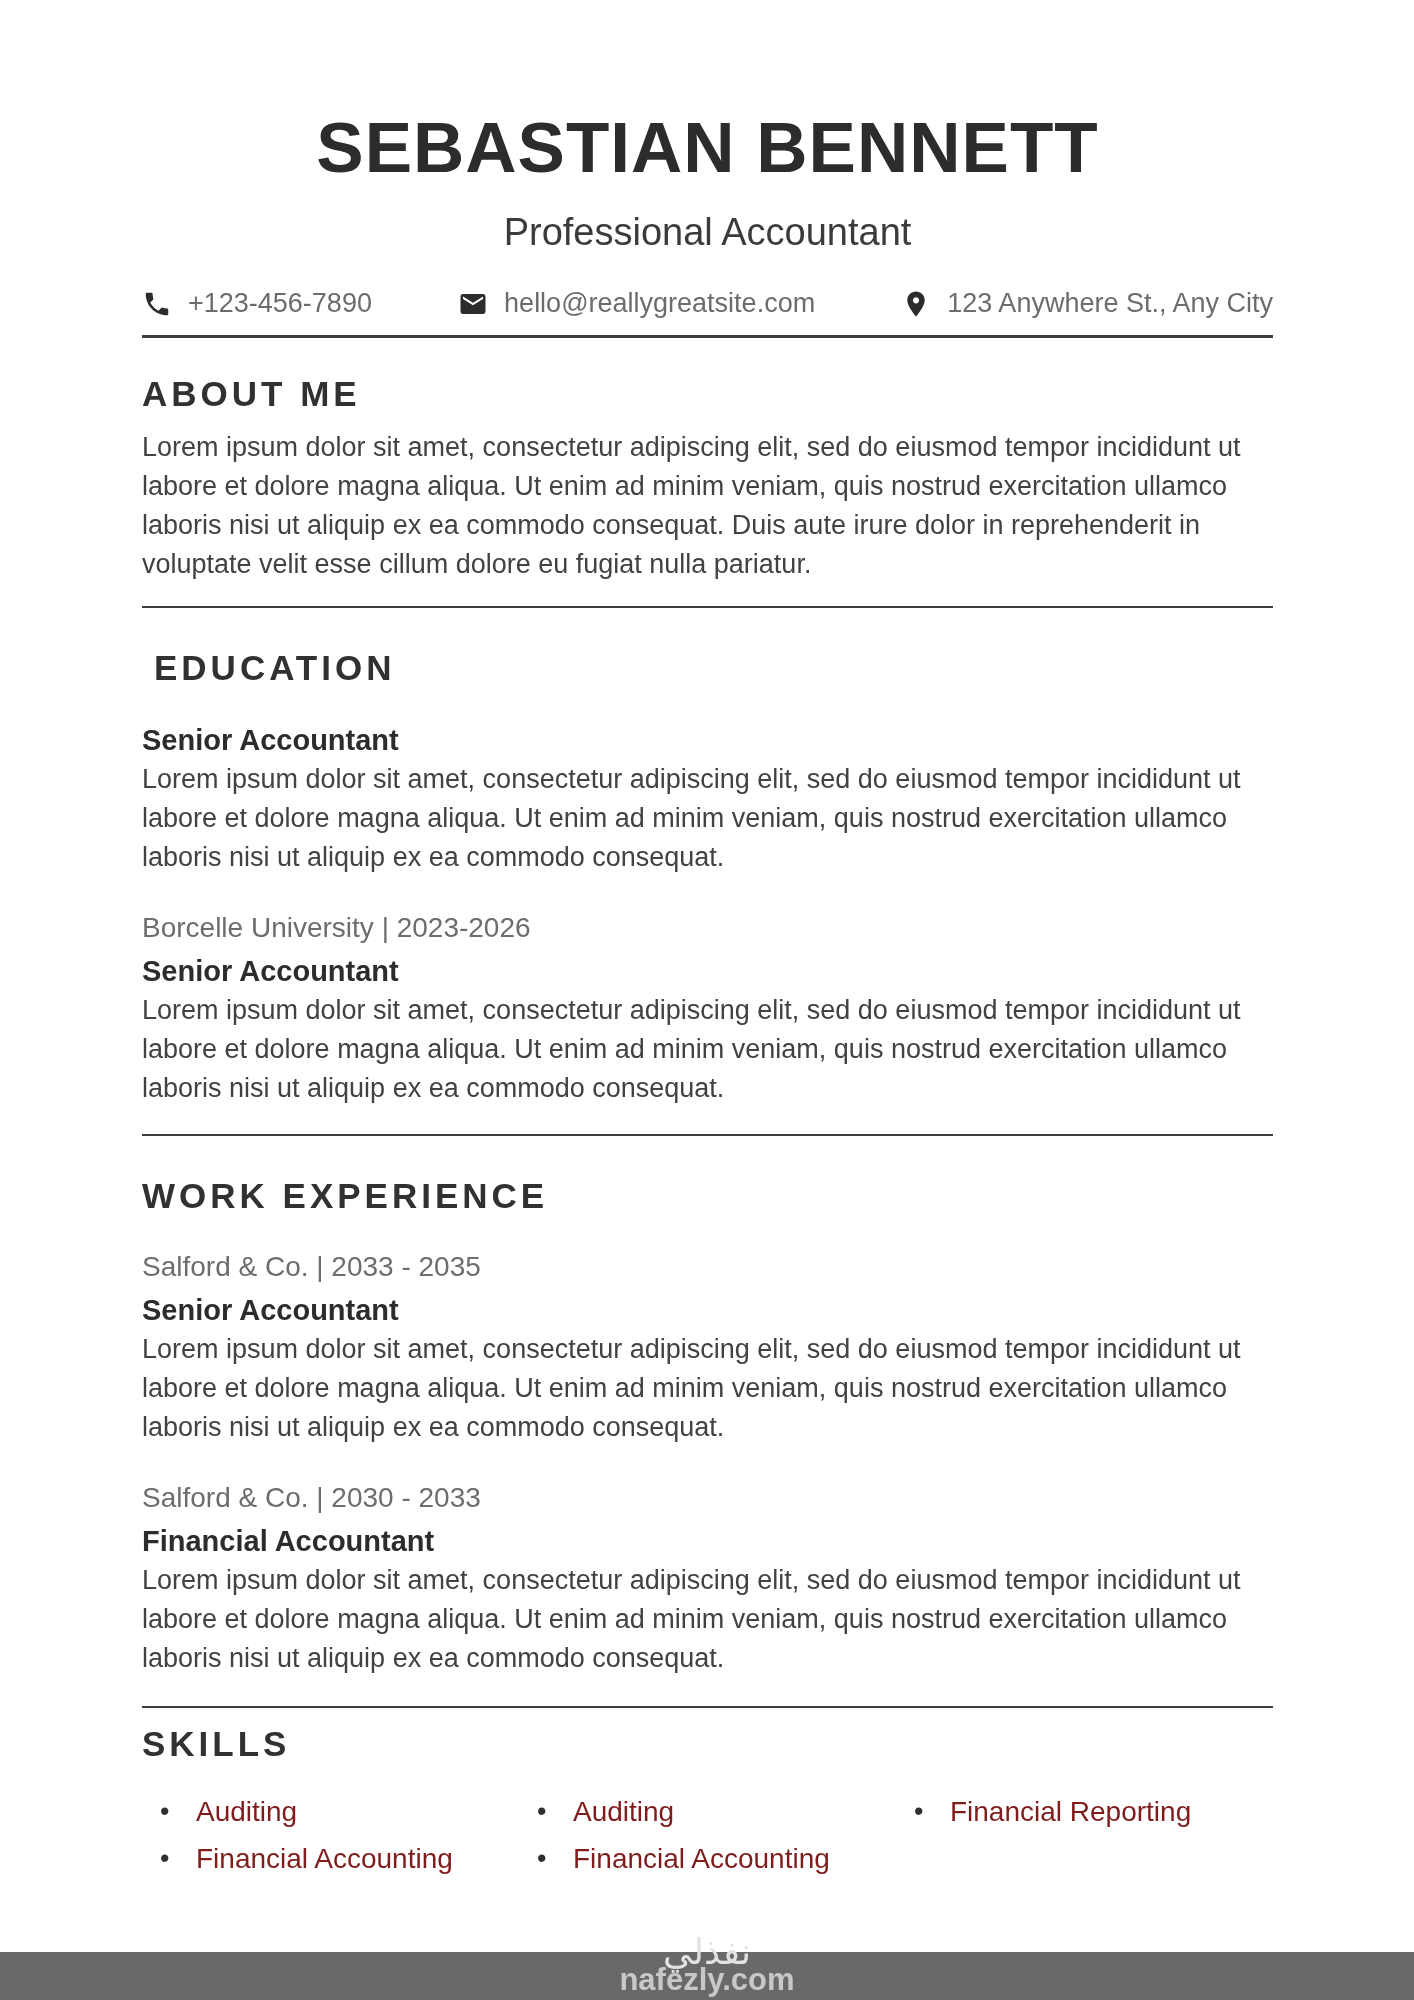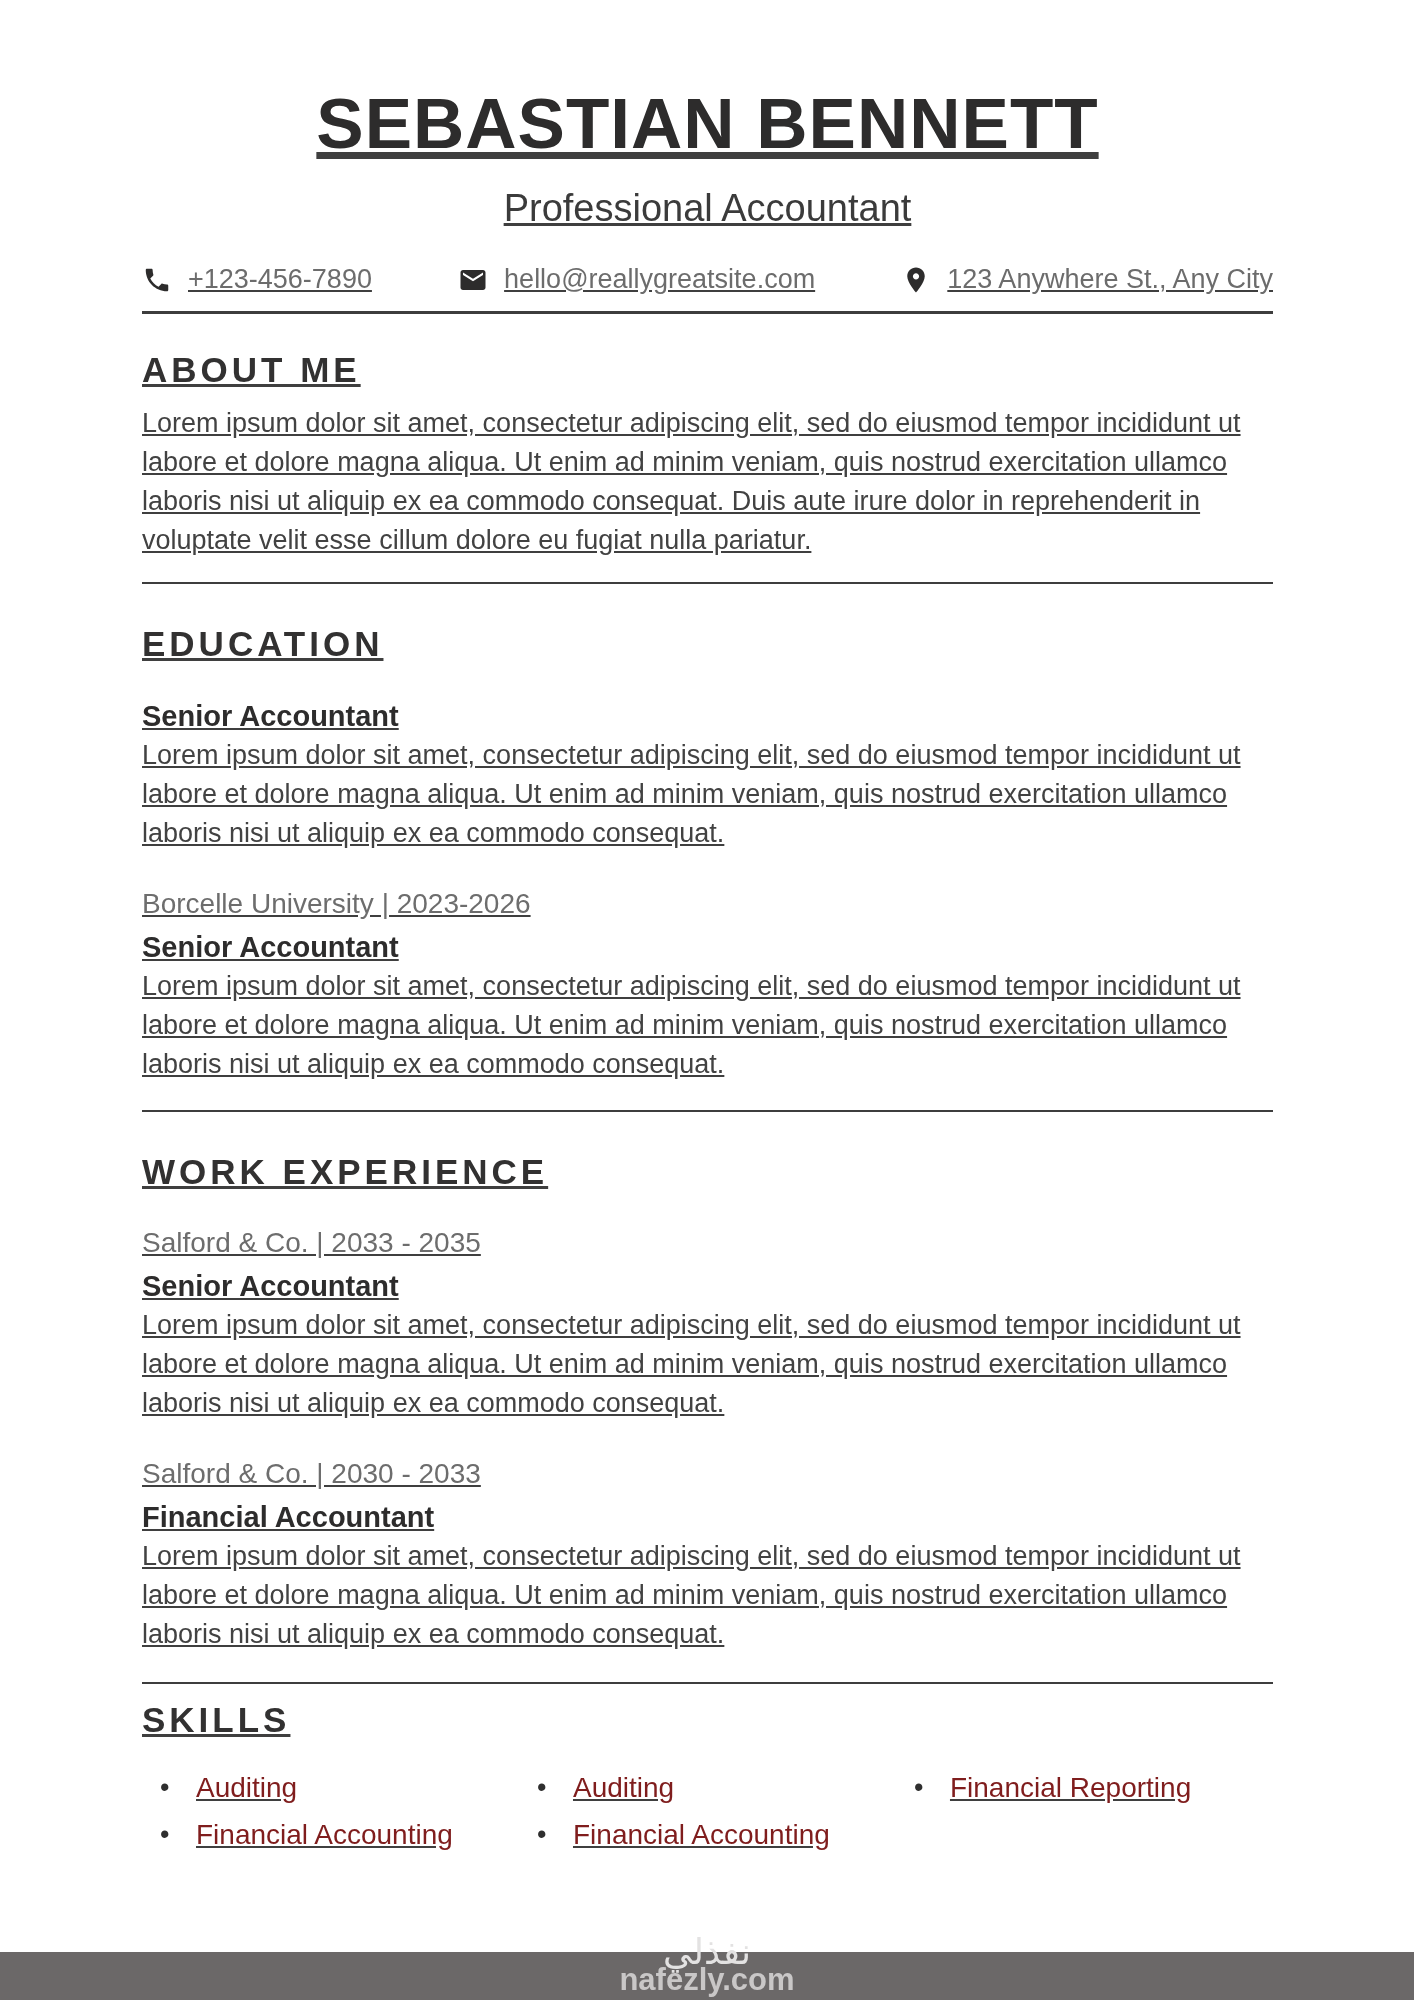--- a/index.html
+++ b/index.html
@@ -11,22 +11,21 @@
     width: 1414px;
     height: 2000px;
     background: #ffffff;
     overflow: hidden;
     color: #3f3f3f;
   }
 
   .content {
     position: relative;
     margin: 0 141px 0 142px; 
-    padding-top: 88px;
-    text-decoration: underline;
+    padding-top: 112px;
   }
 
   
   .name {
     text-align: center;
     font-size: 71px;
     line-height: 72px;
     font-weight: 700;
     letter-spacing: 1px;
     color: #2d2c2c;
@@ -95,21 +94,21 @@
     line-height: 36px;
     font-weight: 700;
     color: #2d2c2c;
   }
   .entry-desc {
     margin-top: 2px;
     font-size: 27px;
     line-height: 39px;
     color: #424242;
   }
-  .edu-heading { margin-top: 40px; }
+  .edu-heading { margin-top: 40px; margin-left: 12px; }
   .work-heading { margin-top: 40px; }
   .edu-rule { margin-top: 26px; }
   .work-rule { margin-top: 28px; }
 
   
   .skills-heading { margin-top: 16px; }
   .skills-grid {
     margin-top: 20px;
     display: flex;
   }

